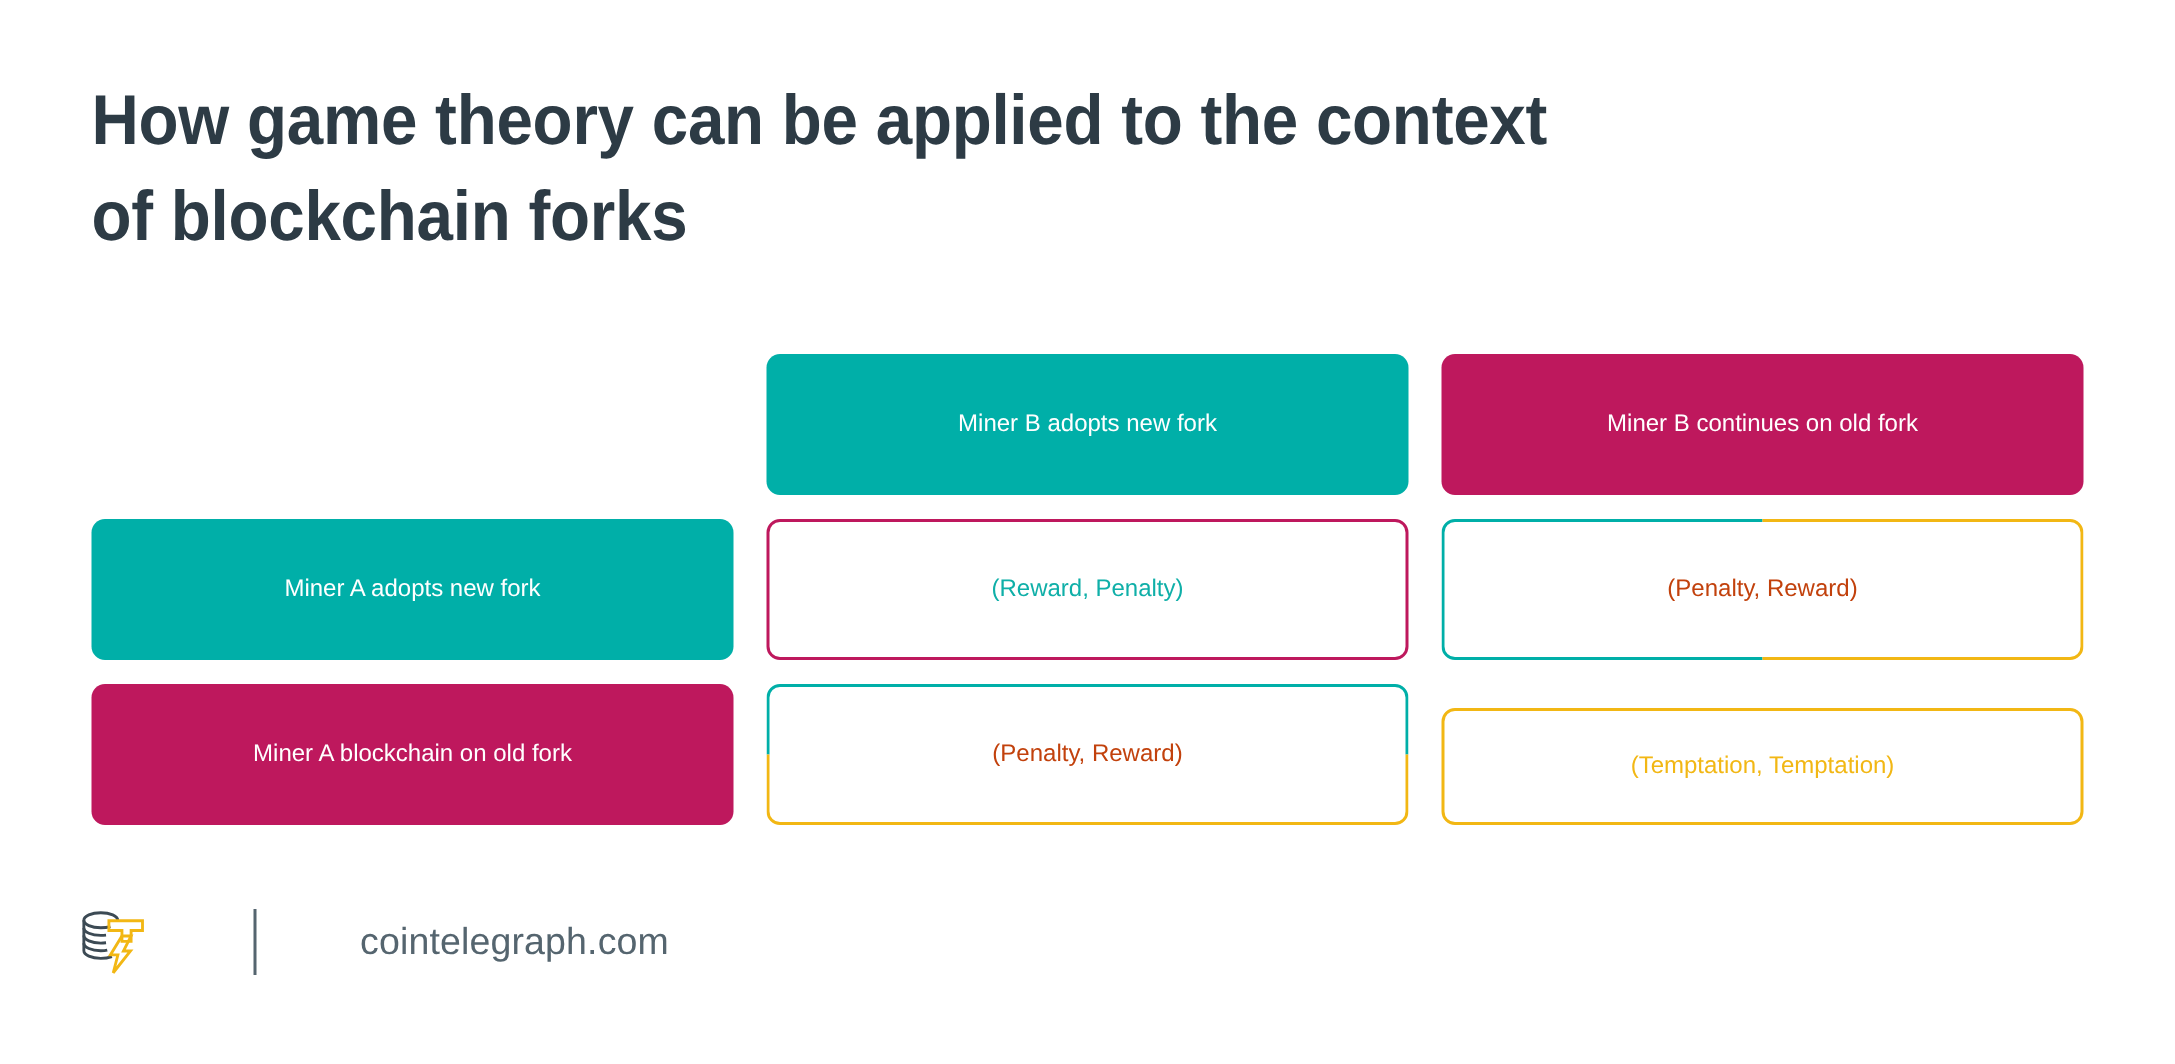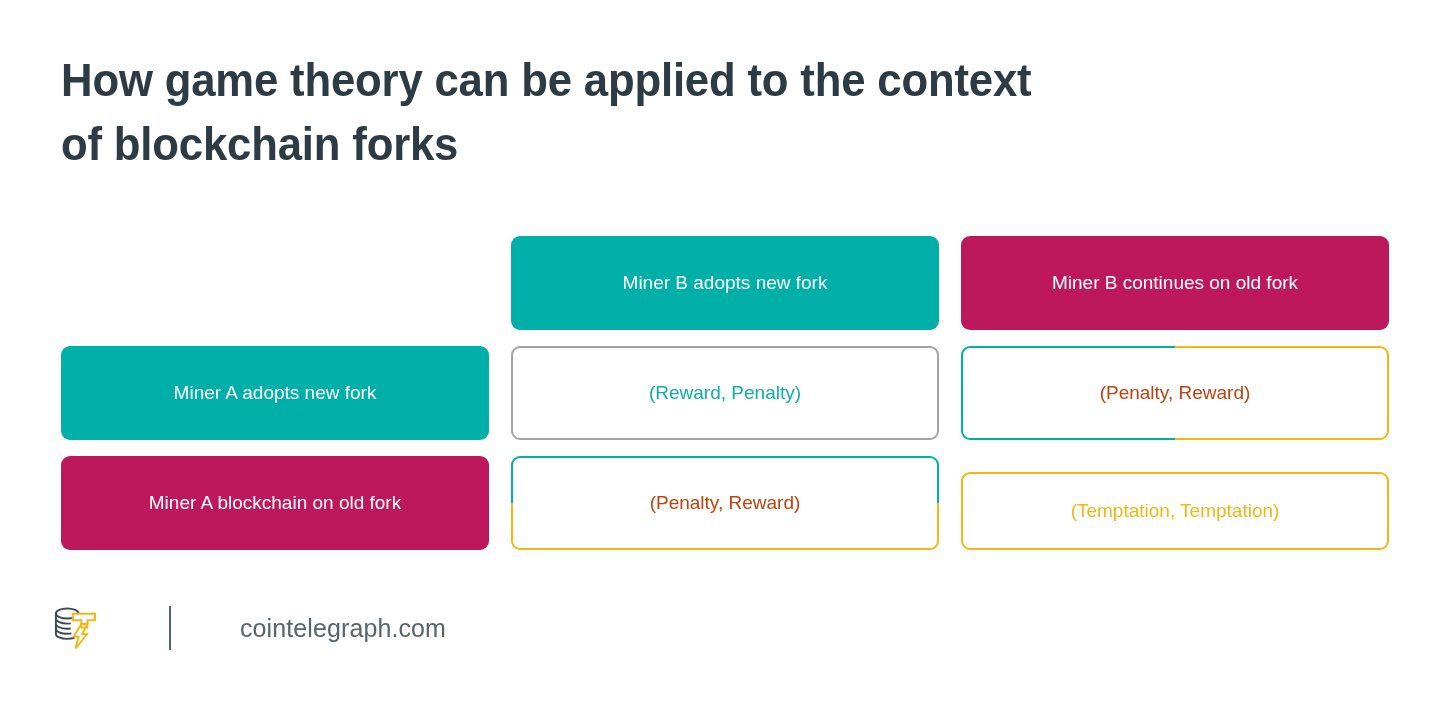--- a/index.html
+++ b/index.html
@@ -44,21 +44,21 @@
     column-gap: 22px;
     row-gap: 16px;
   }
 
   .cell {
     border-radius: 9px;
     display: flex;
     align-items: center;
     justify-content: center;
     text-align: left;
-    font-size: 19px;
+    font-size: 16px;
     line-height: 30px;
     box-sizing: border-box;
     position: relative;
   }
 
   .cell.spacer {
     background: transparent;
   }
 
   
@@ -70,21 +70,21 @@
     background: #be185d;
     color: #ffffff;
   }
 
   
   .cell.outline {
     background: #ffffff;
     color: #55656F;
   }
   .cell.outline-teal {
-    border: 2px solid #a3a3a3;
+    border: 2px solid #be185d;
     color: #0FAFA8;
   }
   .cell.outline-yellow {
     border: 2px solid #F2B714;
     color: #F2B714;
     margin-top: 16px;
   }
 
   
   .cell.split {

